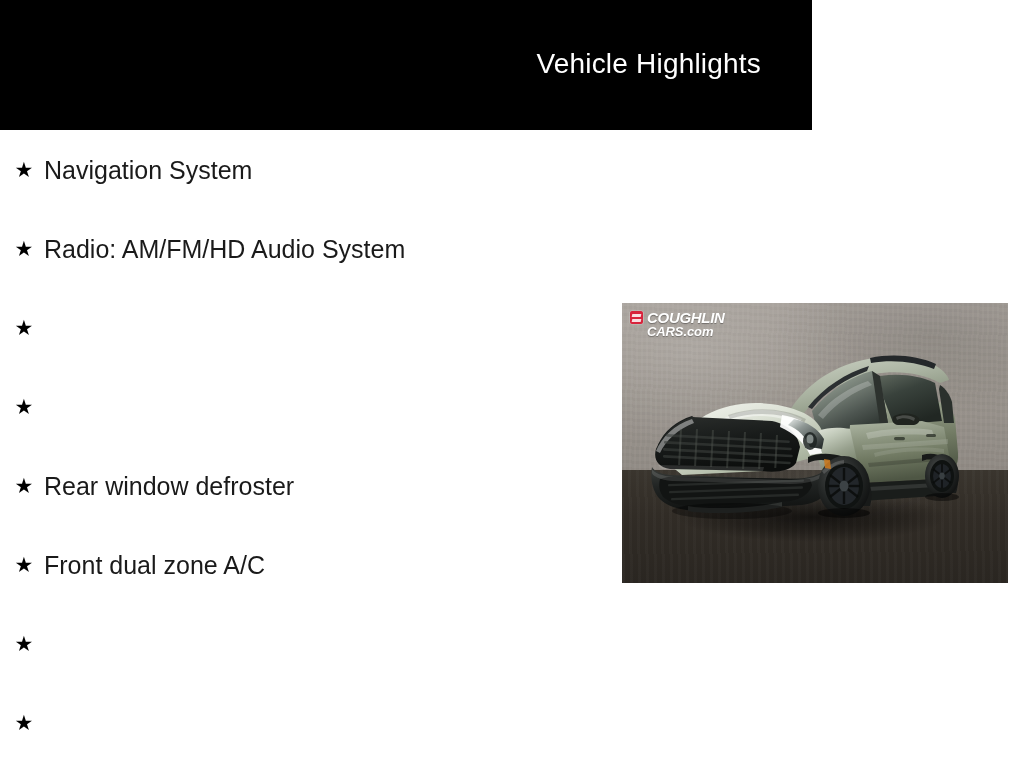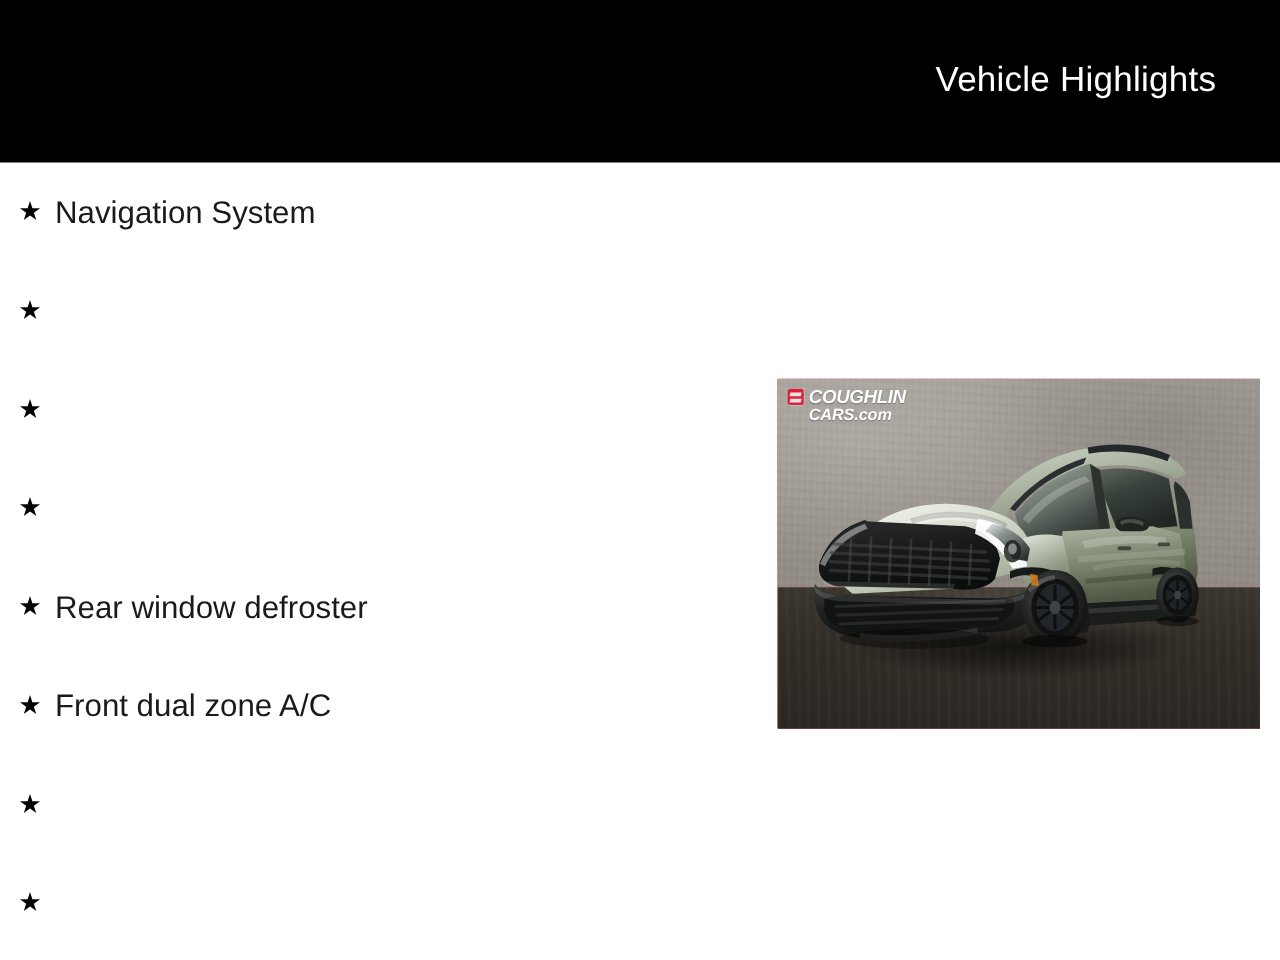--- a/index.html
+++ b/index.html
@@ -14,21 +14,21 @@
     font-family: "Liberation Sans", sans-serif;
     overflow: hidden;
     position: relative;
   }
 
   
   .banner {
     position: absolute;
     left: 0;
     top: 0;
-    width: 1024px;
+    width: 812px;
     height: 130px;
     background: #000000;
     box-sizing: border-box;
     padding-left: 44px;
   }
   .banner-title {
     position: absolute;
     right: 51px;
     top: 47px;
     color: #ffffff;
@@ -79,21 +79,21 @@
   }
 
   
   .vehicle-photo {
     position: absolute;
     left: 622px;
     top: 303px;
     width: 386px;
     height: 280px;
     overflow: hidden;
-    background: #b91c1c;
+    background: #ef4444;
     text-decoration: underline;
   }
   .photo-wall {
     position: absolute;
     left: 0; top: 0;
     width: 100%;
     height: 59.5%;
     background:
       radial-gradient(ellipse 70% 90% at 18% 30%, rgba(255,255,255,0.14), rgba(255,255,255,0) 62%),
       radial-gradient(ellipse 60% 70% at 80% 20%, rgba(0,0,0,0.10), rgba(0,0,0,0) 70%),
@@ -211,20 +211,21 @@
 
 <div class="highlights">
 
   <div class="highlight-row">
     <span class="star-icon">★</span>
     <span class="highlight-label">Navigation System</span>
   </div>
 
   <div class="highlight-row">
     <span class="star-icon">★</span>
+    <span class="highlight-label">Radio: AM/FM/HD Audio System</span>
   </div>
 
   <div class="highlight-row">
     <span class="star-icon">★</span>
   </div>
 
   <div class="highlight-row">
     <span class="star-icon">★</span>
   </div>
 

